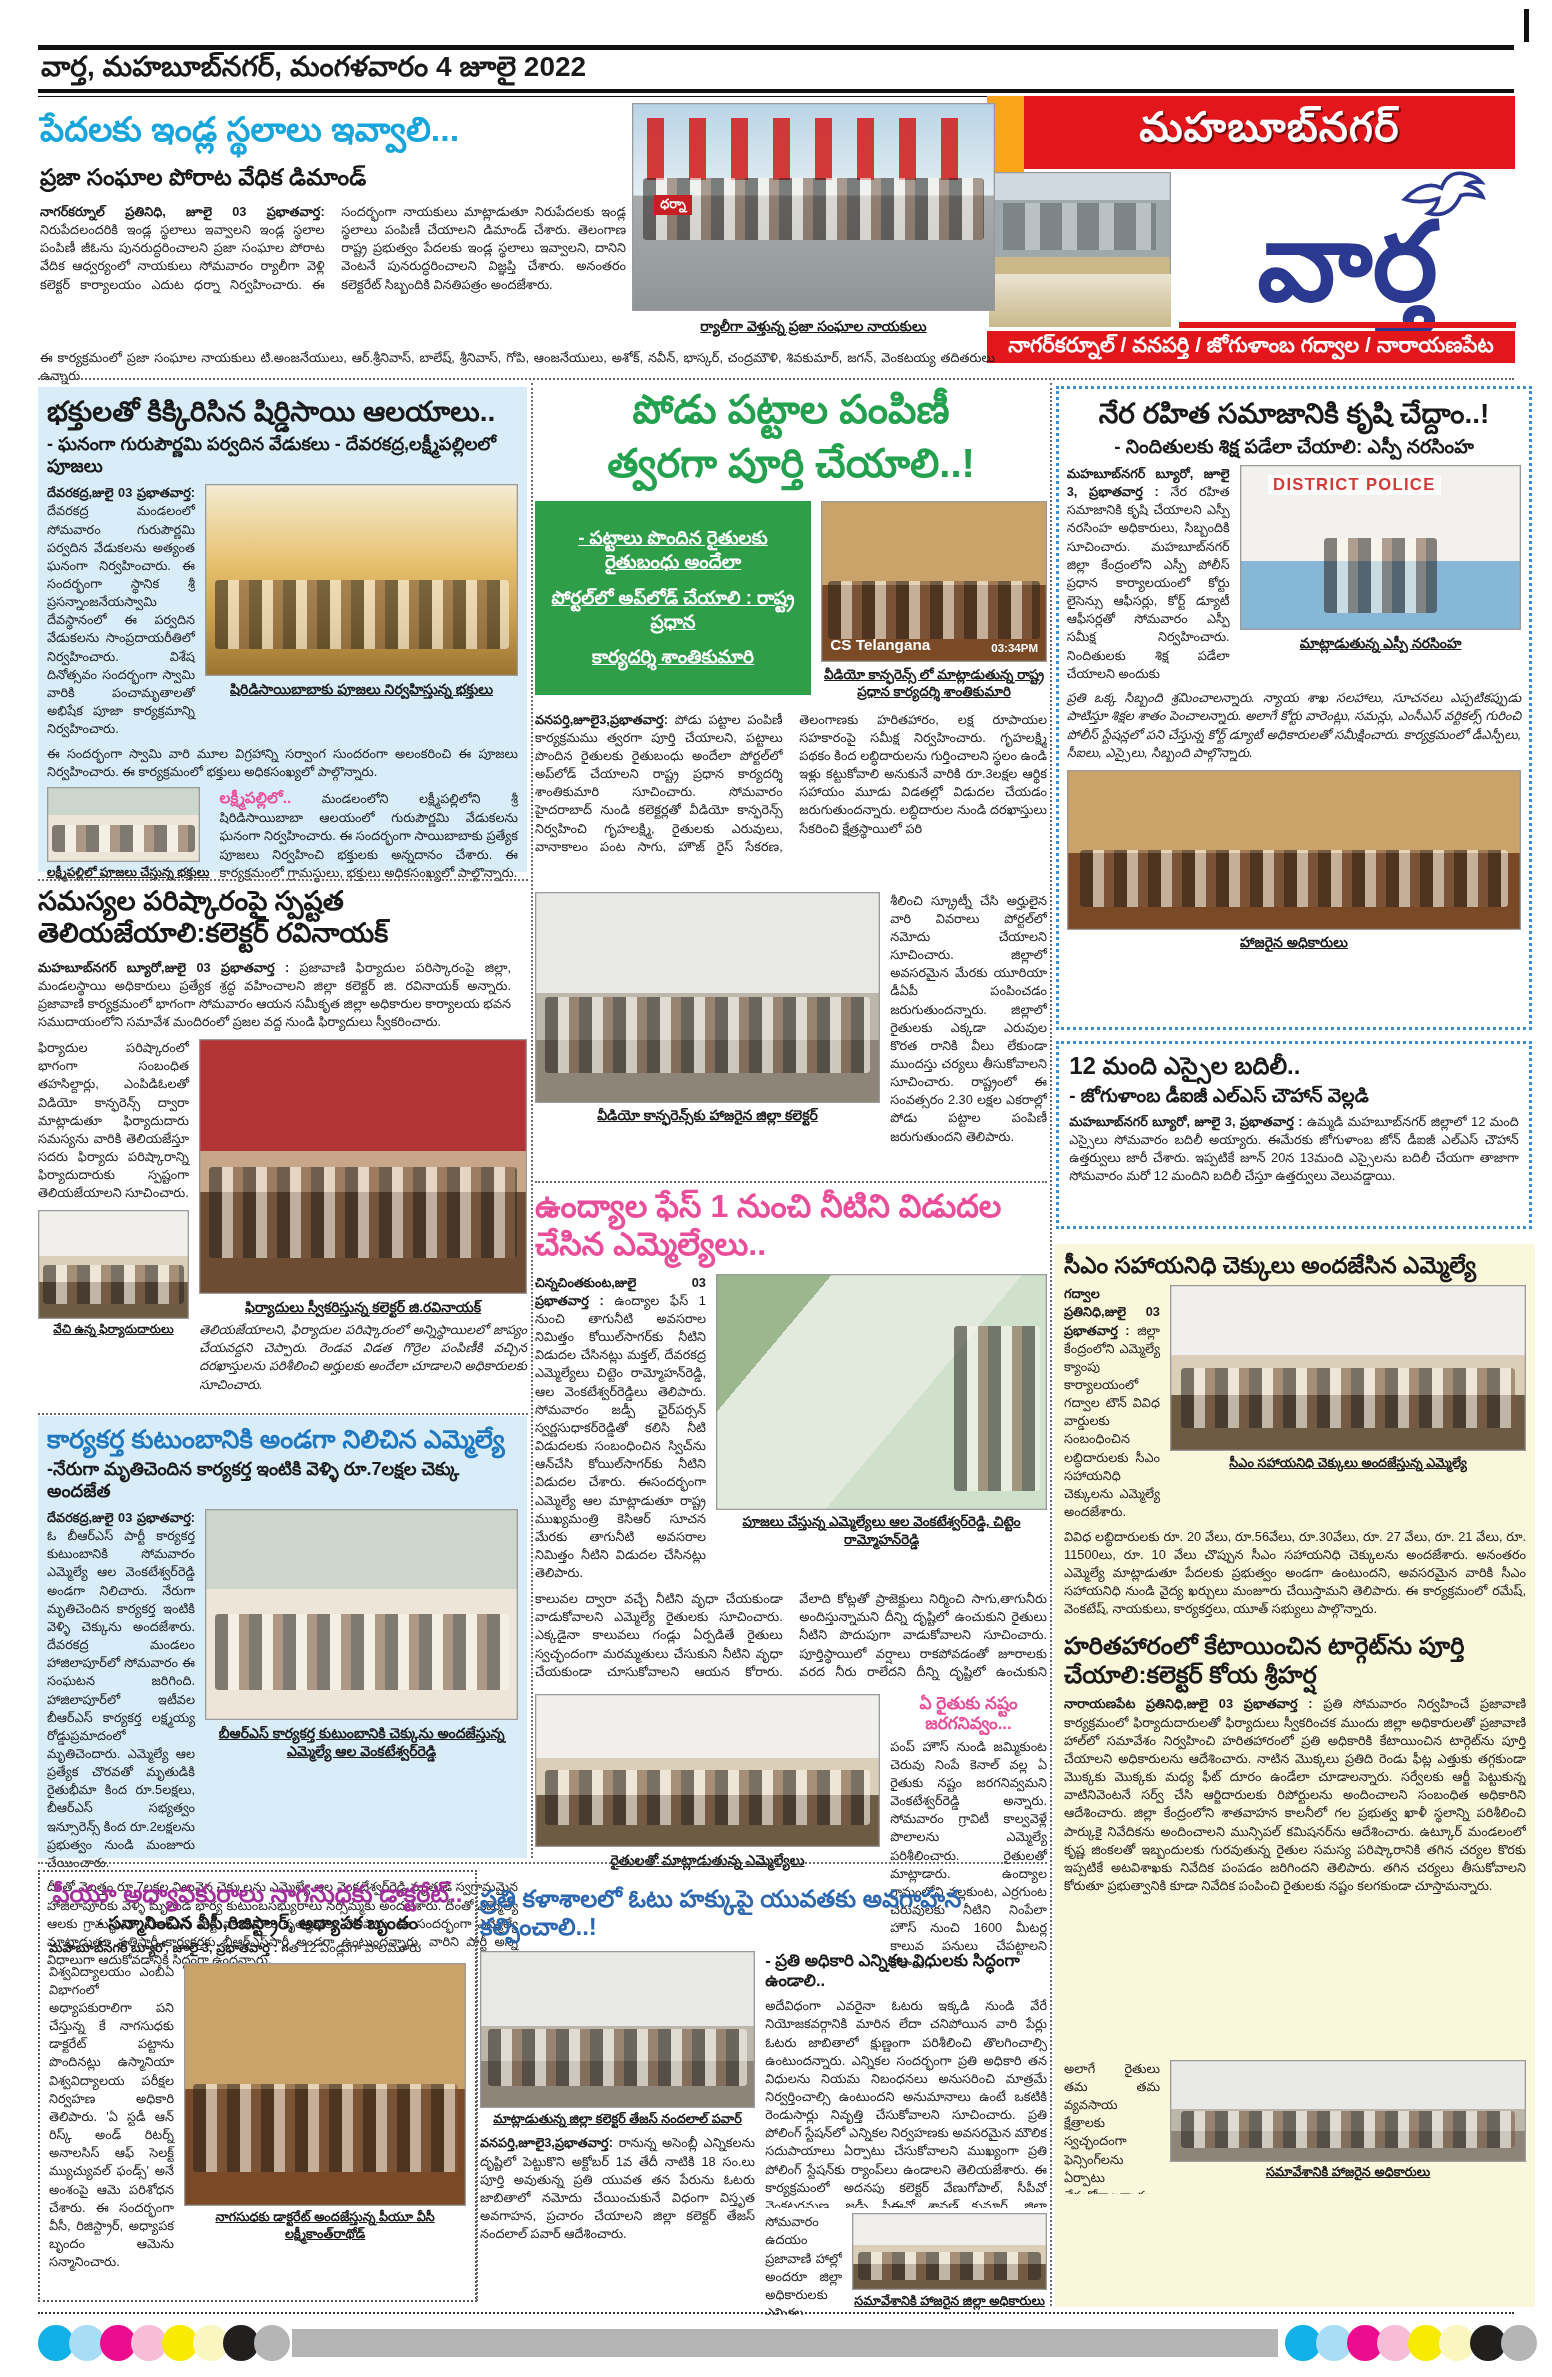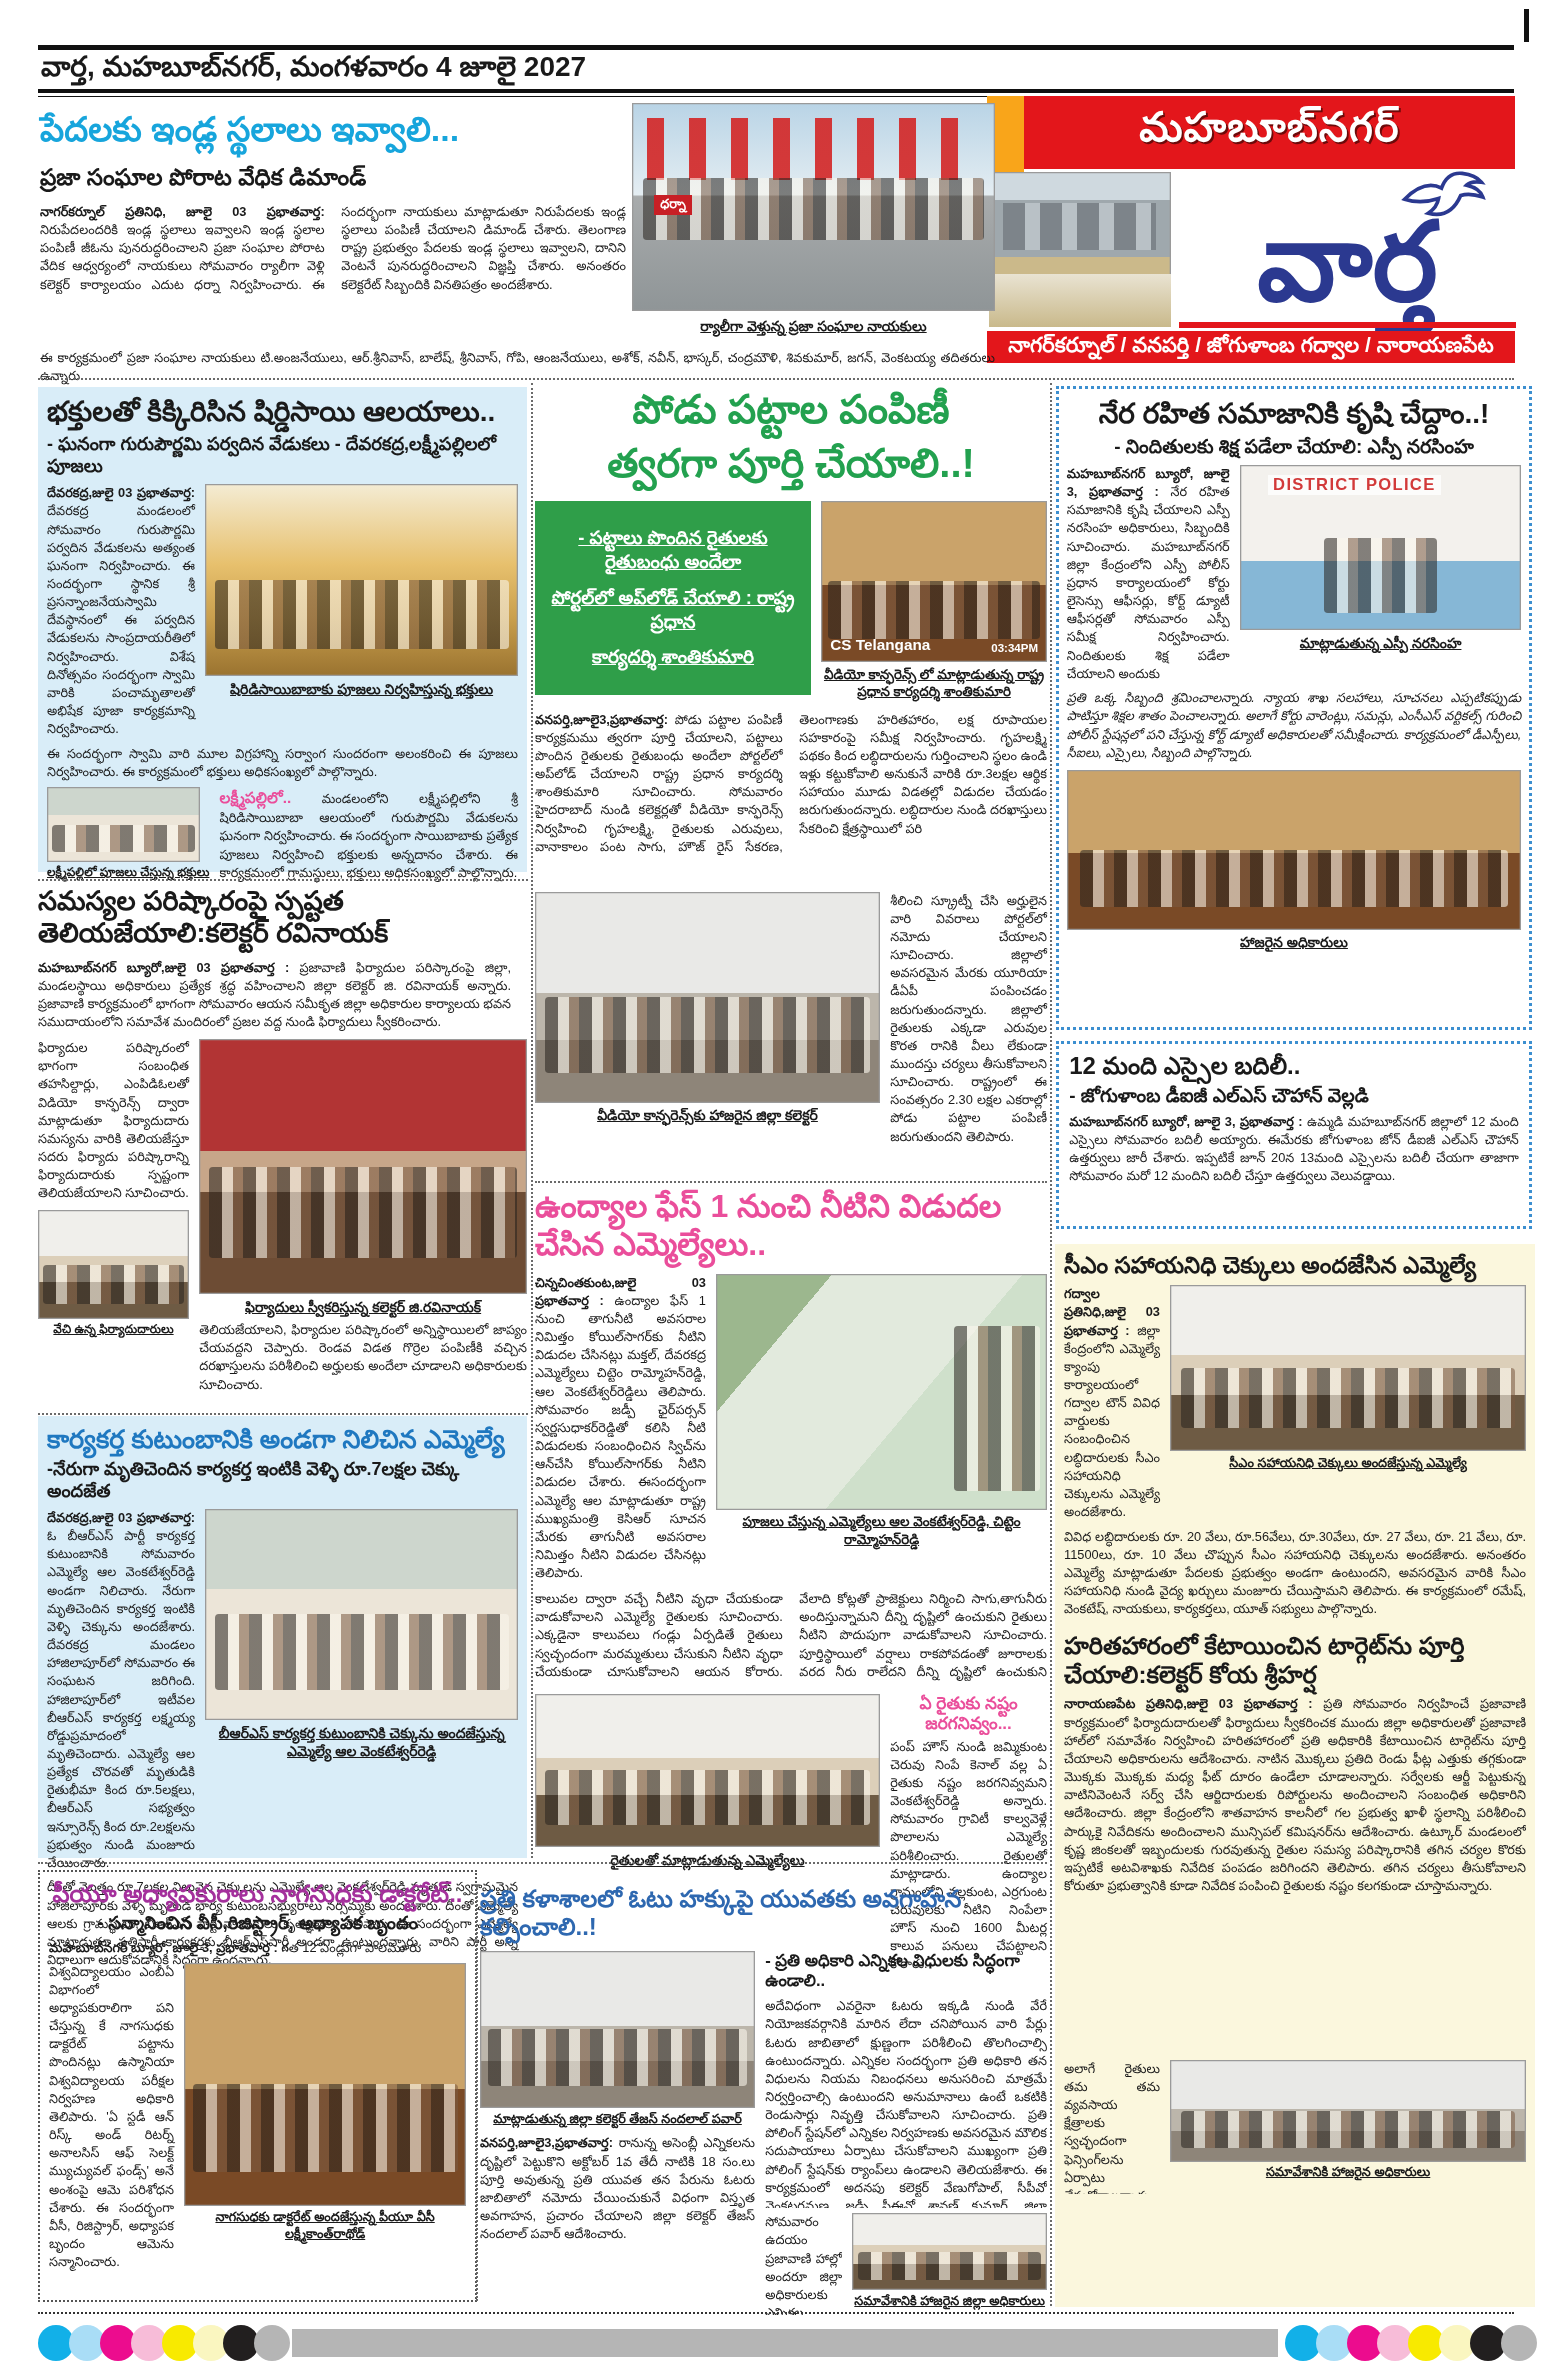--- a/index.html
+++ b/index.html
@@ -62,21 +62,21 @@
   .dot{width:36px;height:36px;border-radius:50%;margin-right:-5.1px;flex:0 0 auto;}
   .regbar{height:28px;background:#b5b5b5;flex:1;margin:0 6.4px;}
 </style>
 </head>
 <body>
 
 <div class="page">
 
   <div class="rule" style="left:38px;top:45px;width:1476px;height:4.5px;"></div>
   <div class="abs" style="left:41px;top:51px;width:1022px;font-size:28px;">
-    <span style="font-weight:900;">వార్త,</span><span style="font-weight:bold;"> మహబూబ్‌నగర్, మంగళవారం 4 జూలై 2027</span>
+    <span style="font-weight:900;">వార్త,</span><span style="font-weight:bold;"> మహబూబ్‌నగర్, మంగళవారం 4 జూలై 2022</span>
   </div>
   <div class="rule" style="left:38px;top:89px;width:1476px;height:3.8px;"></div>
   <div class="rule" style="left:38px;top:96px;width:1476px;height:1.3px;"></div>
   <div class="rule" style="left:1524px;top:9px;width:5.1px;height:33px;"></div>
 
   <div class="abs" style="left:987px;top:95px;width:528px;height:268px;">
     <div class="abs mast-orange" style="left:0;top:1.3px;width:37px;height:199px;"></div>
     <div class="abs mast-red" style="left:37px;top:1.3px;width:491px;height:73px;">
       <span class="t">మహబూబ్‌నగర్</span>
     </div>
@@ -160,21 +160,21 @@
         <figure class="ph hall" style="width:100%;height:109px;margin:7.7px 0 0 0;">
           <div class="ppl"></div>
         </figure>
         <div class="cap" style="font-size:12px;margin-top:2.6px;">వేచి ఉన్న ఫిర్యాదుదారులు</div>
       </div>
       <div class="grow">
         <figure class="ph room-red" style="width:100%;height:255px;margin:0;">
           <div class="ppl"></div>
         </figure>
         <div class="cap" style="margin-top:3.8px;">ఫిర్యాదులు స్వీకరిస్తున్న కలెక్టర్ జి.రవినాయక్</div>
-        <div class="bd" style="margin-top:5.1px;">తెలియజేయాలని, ఫిర్యాదుల పరిష్కారంలో అన్నిస్థాయిలలో జాప్యం చేయవద్దని చెప్పారు. రెండవ విడత గొర్రెల పంపిణీకి వచ్చిన దరఖాస్తులను పరిశీలించి అర్హులకు అందేలా చూడాలని అధికారులకు సూచించారు.</div>
+        <div class="bd" style="margin-top:5.1px;font-style:italic;">తెలియజేయాలని, ఫిర్యాదుల పరిష్కారంలో అన్నిస్థాయిలలో జాప్యం చేయవద్దని చెప్పారు. రెండవ విడత గొర్రెల పంపిణీకి వచ్చిన దరఖాస్తులను పరిశీలించి అర్హులకు అందేలా చూడాలని అధికారులకు సూచించారు.</div>
       </div>
     </div>
   </div>
 
   <div class="hline" style="left:38px;top:1413px;width:490px;"></div>
 
   <div class="abs blue-panel" style="left:38px;top:1416px;width:489px;height:442px;padding:7.7px 9px;box-sizing:border-box;">
     <div class="hl c-blue" style="font-size:25.5px;">కార్యకర్త కుటుంబానికి అండగా నిలిచిన ఎమ్మెల్యే</div>
     <div class="sub" style="font-size:18px;margin-top:3.8px;">-నేరుగా మృతిచెందిన కార్యకర్త ఇంటికి వెళ్ళి రూ.7లక్షల చెక్కు అందజేత</div>
     <div class="row" style="margin-top:6.4px;">

